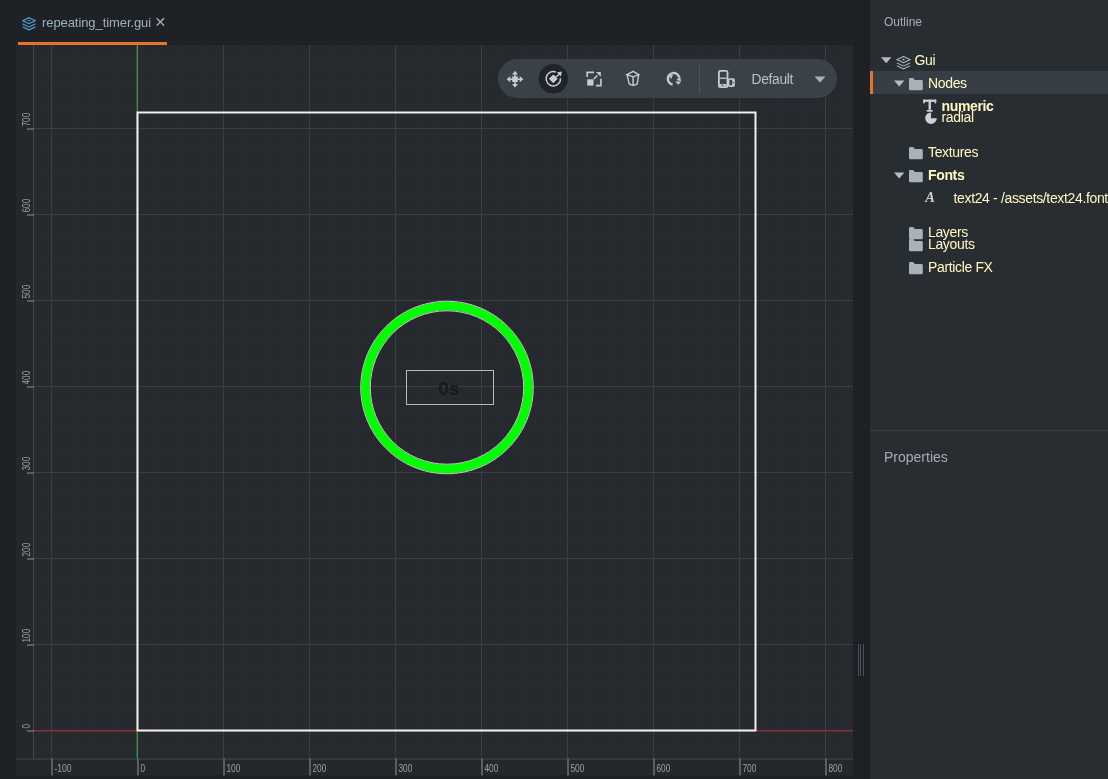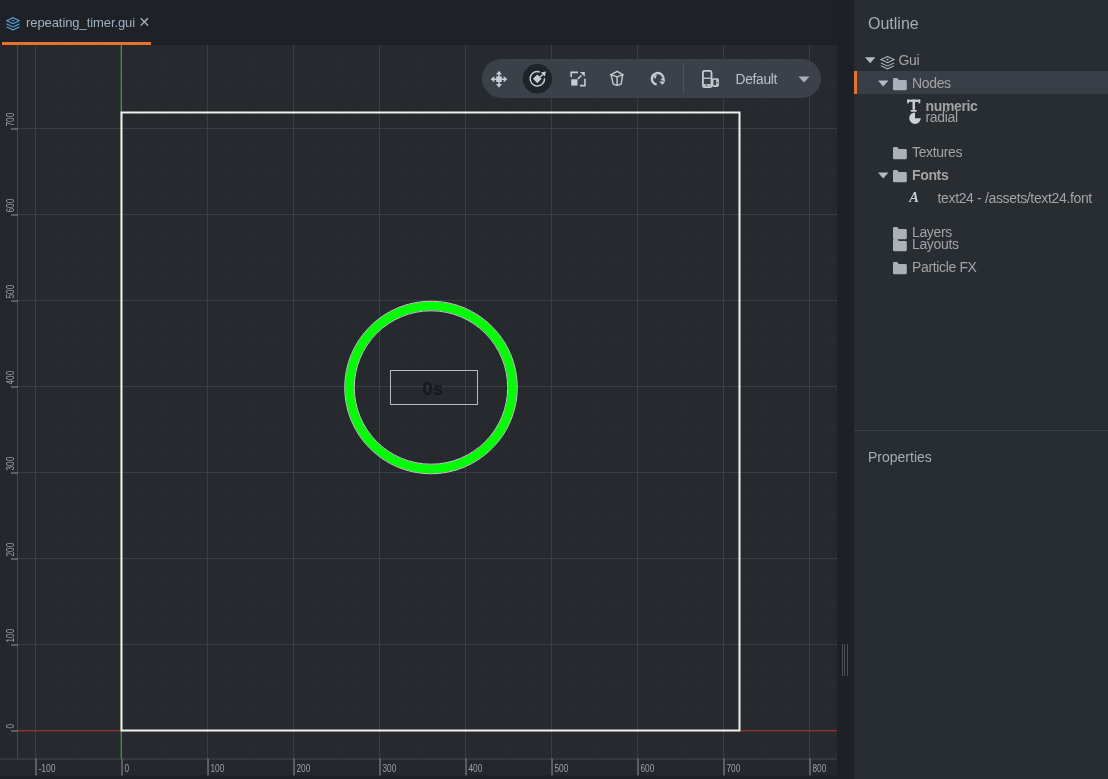--- a/index.html
+++ b/index.html
@@ -1,30 +1,30 @@
 <!DOCTYPE html>
 <html><head>
 <meta charset="utf-8">
 <style>
   * { margin:0; padding:0; box-sizing:border-box; }
   html,body { width:1108px; height:779px; overflow:hidden; background:#1d2024;
     font-family:"Liberation Sans", sans-serif; }
   .abs { position:absolute; }
-  #root { position:relative; width:936px; height:779px; }
+  #root { position:relative; width:936px; height:779px;margin-left:16px; }
   #tabbar { left:0; top:0; width:837px; height:45px; background:#1e2226; }
   #tab-underline { left:2px; top:42px; width:149px; height:3px; background:#e8722c; }
   #tab-label { left:26px; top:15px; font-size:13px; letter-spacing:-0.08px; color:#9db0c0; }
   #tab-close { left:138.5px; top:14px; font-size:14px; color:#aab2b9; }
   #toolbar { left:482px; top:59px; width:339px; height:39px; background:#3b4148;
     border-radius:19.5px; }
   #splitter { left:837px; top:0; width:17px; height:779px; background:#1d2024; }
   #rightpanel { left:854px; top:0; width:254px; height:779px; background:#282d32; }
-  #outline-title { left:14px; top:15px; font-size:16px; color:#a6adb4; }
+  #outline-title { left:14px; top:15px; font-size:12px; color:#a6adb4; }
   .row { position:absolute; left:0; width:254px; height:23px; }
-  .row .txt { position:absolute; top:4px; font-size:14px; letter-spacing:-0.35px; color:#a3a3a3; }
+  .row .txt { position:absolute; top:4px; font-size:14px; letter-spacing:-0.35px; color:#fef9c3; }
   #props-divider { left:0px; top:430px; width:254px; height:1px; background:#3a3f44; }
   #props-title { left:14px; top:449px; font-size:14px; color:#a6adb4; }
 </style>
 </head>
 <body>
 <div id="root">
   <div id="tabbar" class="abs"></div>
   <div id="tab-underline" class="abs"></div>
   <svg id="tab-icon" class="abs" style="left:6px; top:17px;" width="14" height="14" viewBox="0 0 14 14">
 <path d="M7 0.7 L13.3 3.7 L7 6.7 L0.7 3.7 Z" fill="none" stroke="#57a7e0" stroke-width="1.1"></path>

